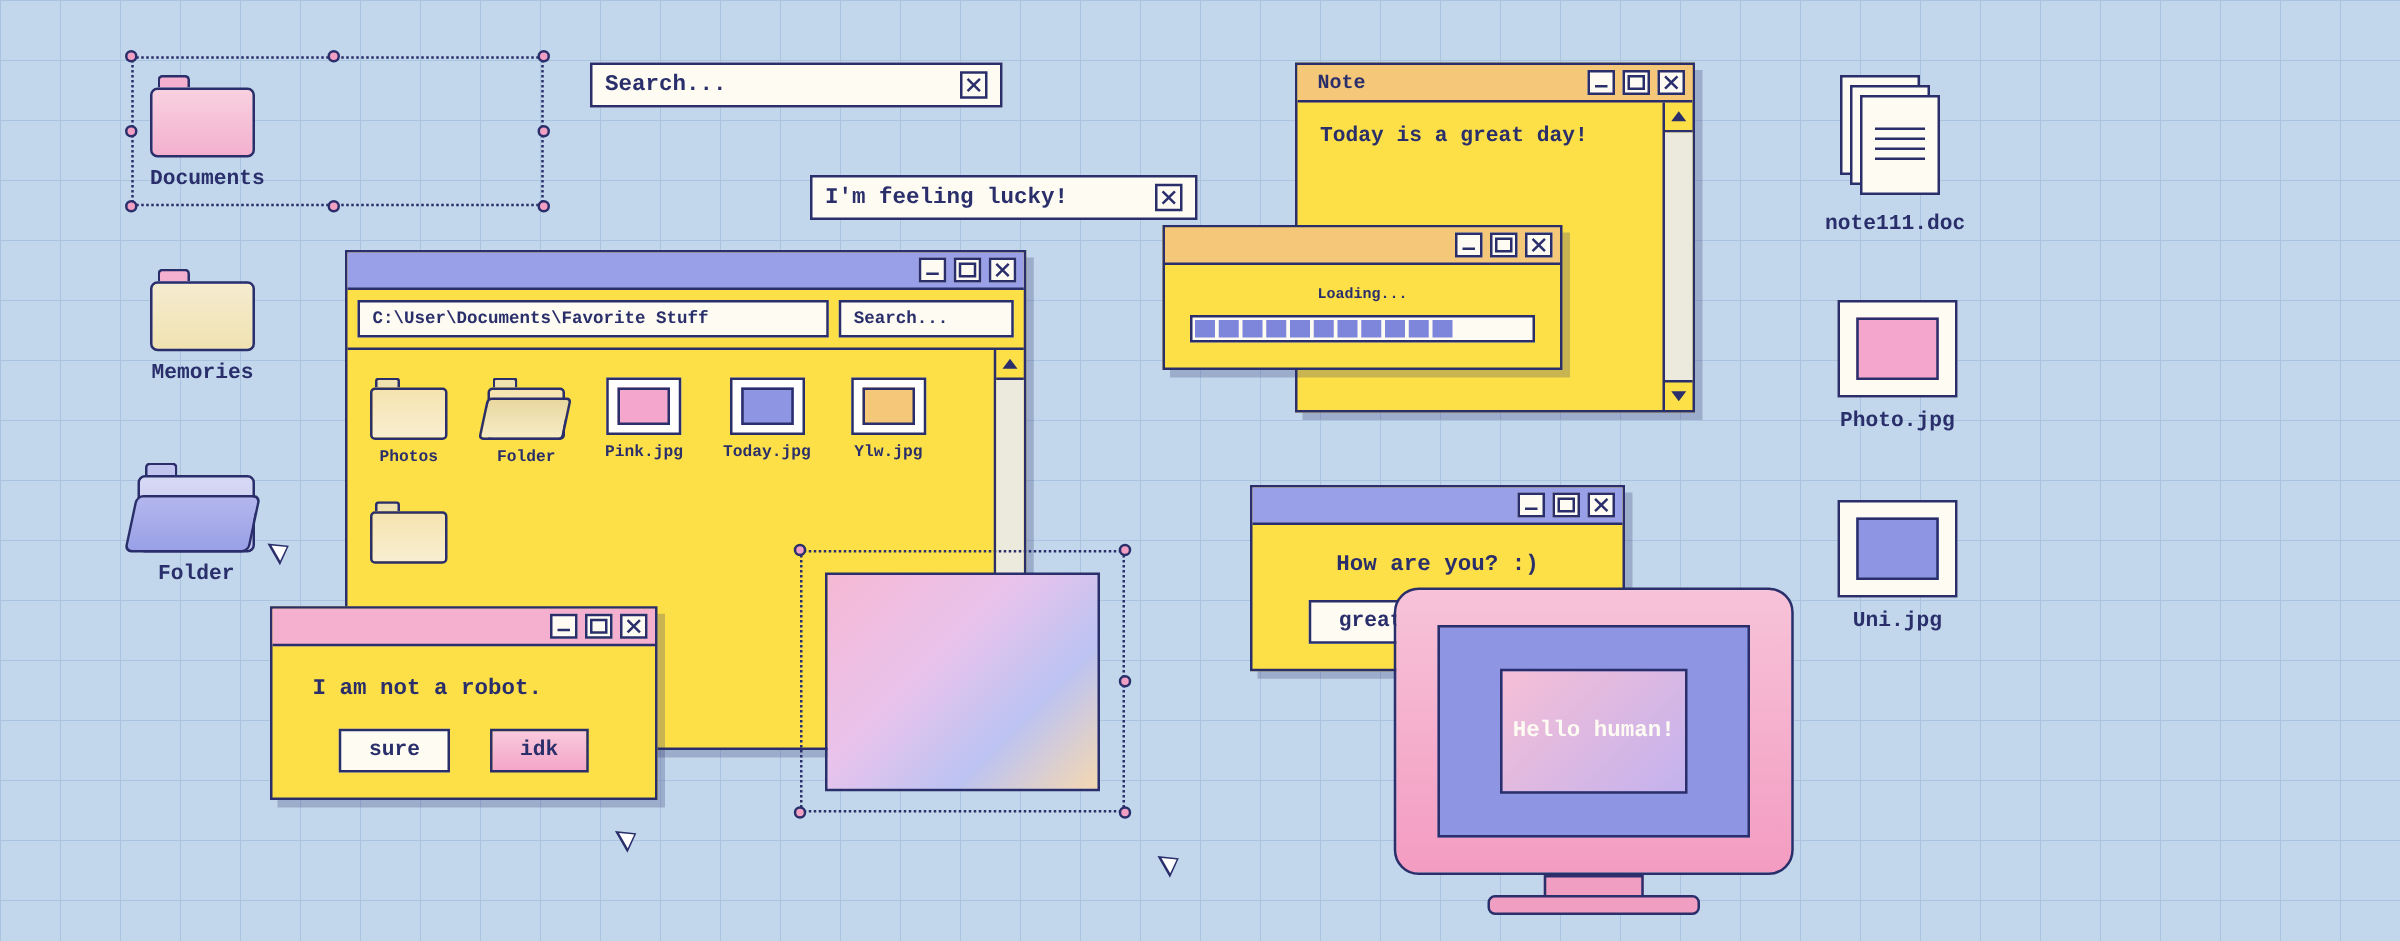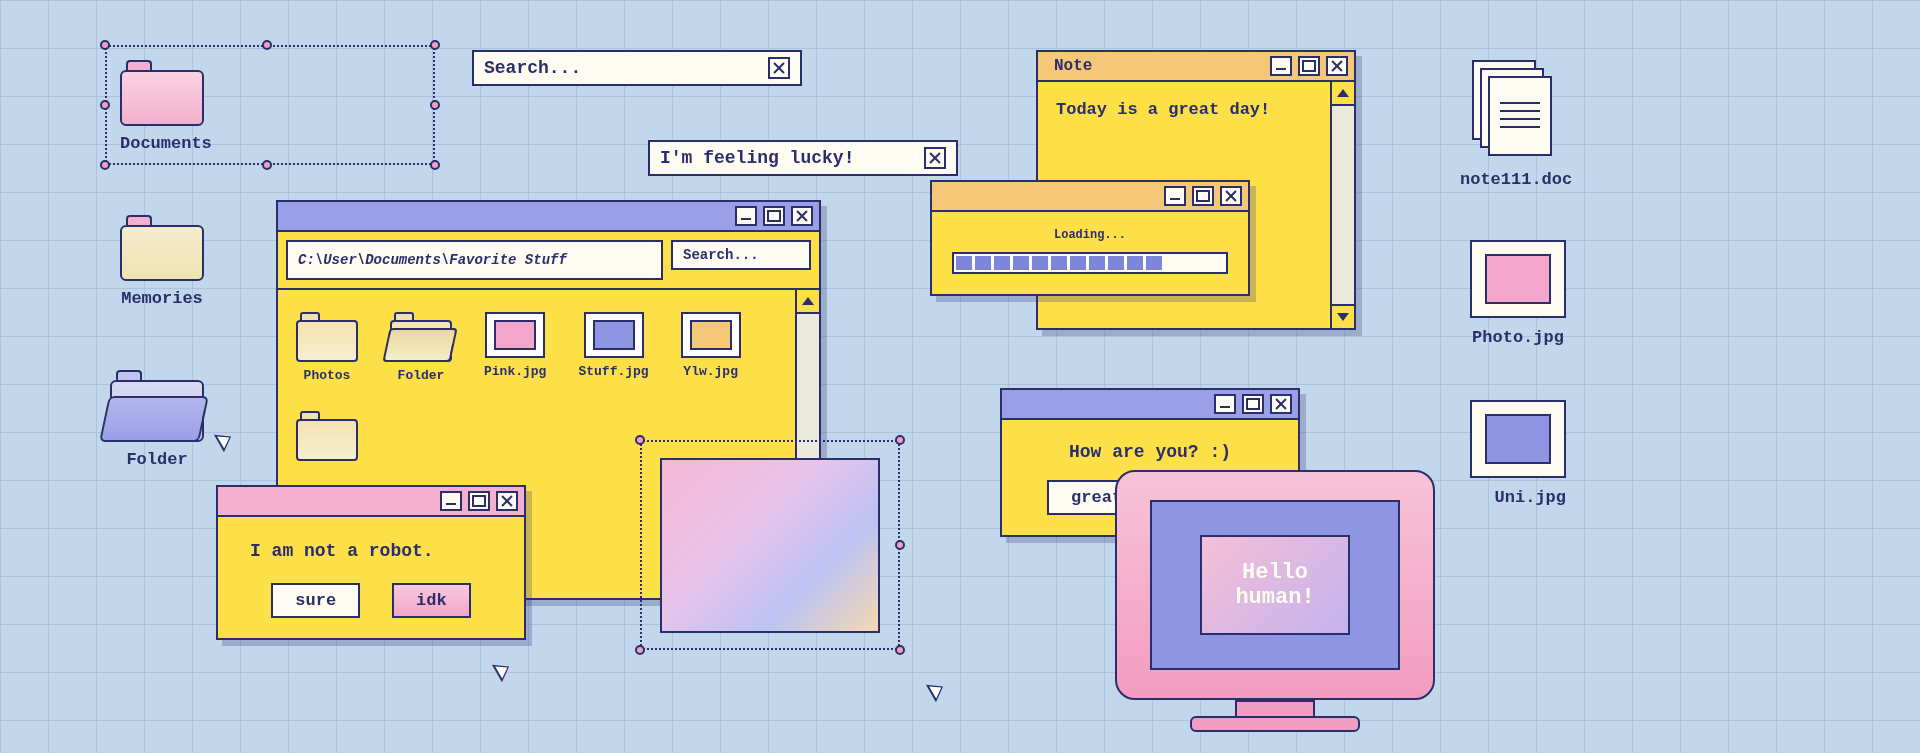--- a/index.html
+++ b/index.html
@@ -181,21 +181,21 @@
     display:flex;align-items:center;justify-content:center;
   }
   .monitor .screen{
     width:250px;height:170px;border:2px solid #2a2f6b;
     background:#8e95e2;display:flex;align-items:center;justify-content:center;
   }
   .monitor .inner{
     width:150px;height:100px;border:2px solid #2a2f6b;
     background:linear-gradient(135deg,#f6bfd6,#c3b2ee);
     display:flex;align-items:center;justify-content:center;text-align:center;
-    font-size:22px;color:#fdfbf2;
+    font-size:18px;color:#fdfbf2;
   }
   .monitor .stand{width:80px;height:18px;background:#f09ec2;border:2px solid #2a2f6b;margin:0 auto;}
   .monitor .base{width:170px;height:16px;background:#f09ec2;border:2px solid #2a2f6b;border-radius:6px;margin:-2px auto 0;}
 
   
   .rthumb{width:96px;height:78px;border:2px solid #2a2f6b;background:#fdfbf2;display:flex;align-items:center;justify-content:center;}
   .rthumb .sw{width:66px;height:50px;border:2px solid #2a2f6b;}
 
   .explorer-item{display:flex;flex-direction:column;align-items:center;gap:6px;font-size:13px;}
 </style>
@@ -248,21 +248,21 @@
   <span class="x"></span>
 </div>
 
 <div class="abs win" style="left:276px;top:200px;width:545px;height:400px;display:flex;flex-direction:column;">
   <div class="titlebar purple">
     <span class="win-btn min"></span>
     <span class="win-btn max"></span>
     <span class="win-btn close"></span>
   </div>
   <div style="display:flex;gap:8px;padding:8px;border-bottom:2px solid #2a2f6b;">
-    <div class="field" style="flex:1;height:40px;font-size:14px;font-style:italic;">
+    <div class="field" style="flex:1;height:30px;font-size:14px;">
       <span>C:\User\Documents\Favorite Stuff</span>
     </div>
     <div class="field" style="width:140px;height:30px;font-size:14px;">
       <span>Search...</span>
     </div>
   </div>
   <div style="flex:1;display:flex;">
     <div style="flex:1;padding:22px 18px;display:flex;flex-wrap:wrap;gap:28px 32px;align-content:flex-start;">
 
       <div class="explorer-item">
@@ -286,21 +286,21 @@
         <div class="thumb">
             <div class="sw" style="background:#f4a6cd;"></div>
           </div>
         <span>Pink.jpg</span>
       </div>
 
       <div class="explorer-item">
         <div class="thumb">
             <div class="sw" style="background:#8e95e2;"></div>
           </div>
-        <span>Stuff.jpg</span>
+        <span>Today.jpg</span>
       </div>
 
       <div class="explorer-item">
         <div class="thumb">
             <div class="sw" style="background:#f4c878;"></div>
           </div>
         <span>Ylw.jpg</span>
       </div>
 
       <div class="explorer-item" style="width:100%;justify-content:flex-start;flex-direction:row;">
@@ -440,14 +440,14 @@
   <div class="rthumb">
       <div class="sw" style="background:#f4a6cd;"></div>
     </div>
   <div class="dlabel" style="margin-top:10px;">Photo.jpg</div>
 </div>
 
 <div class="abs" style="left:1470px;top:400px;text-align:center;">
   <div class="rthumb">
       <div class="sw" style="background:#8e95e2;"></div>
     </div>
-  <div class="dlabel" style="margin-top:10px;text-align:right;">Uni.jpg</div>
+  <div class="dlabel" style="margin-top:10px;">Uni.jpg</div>
 </div>
 
 </body></html>

